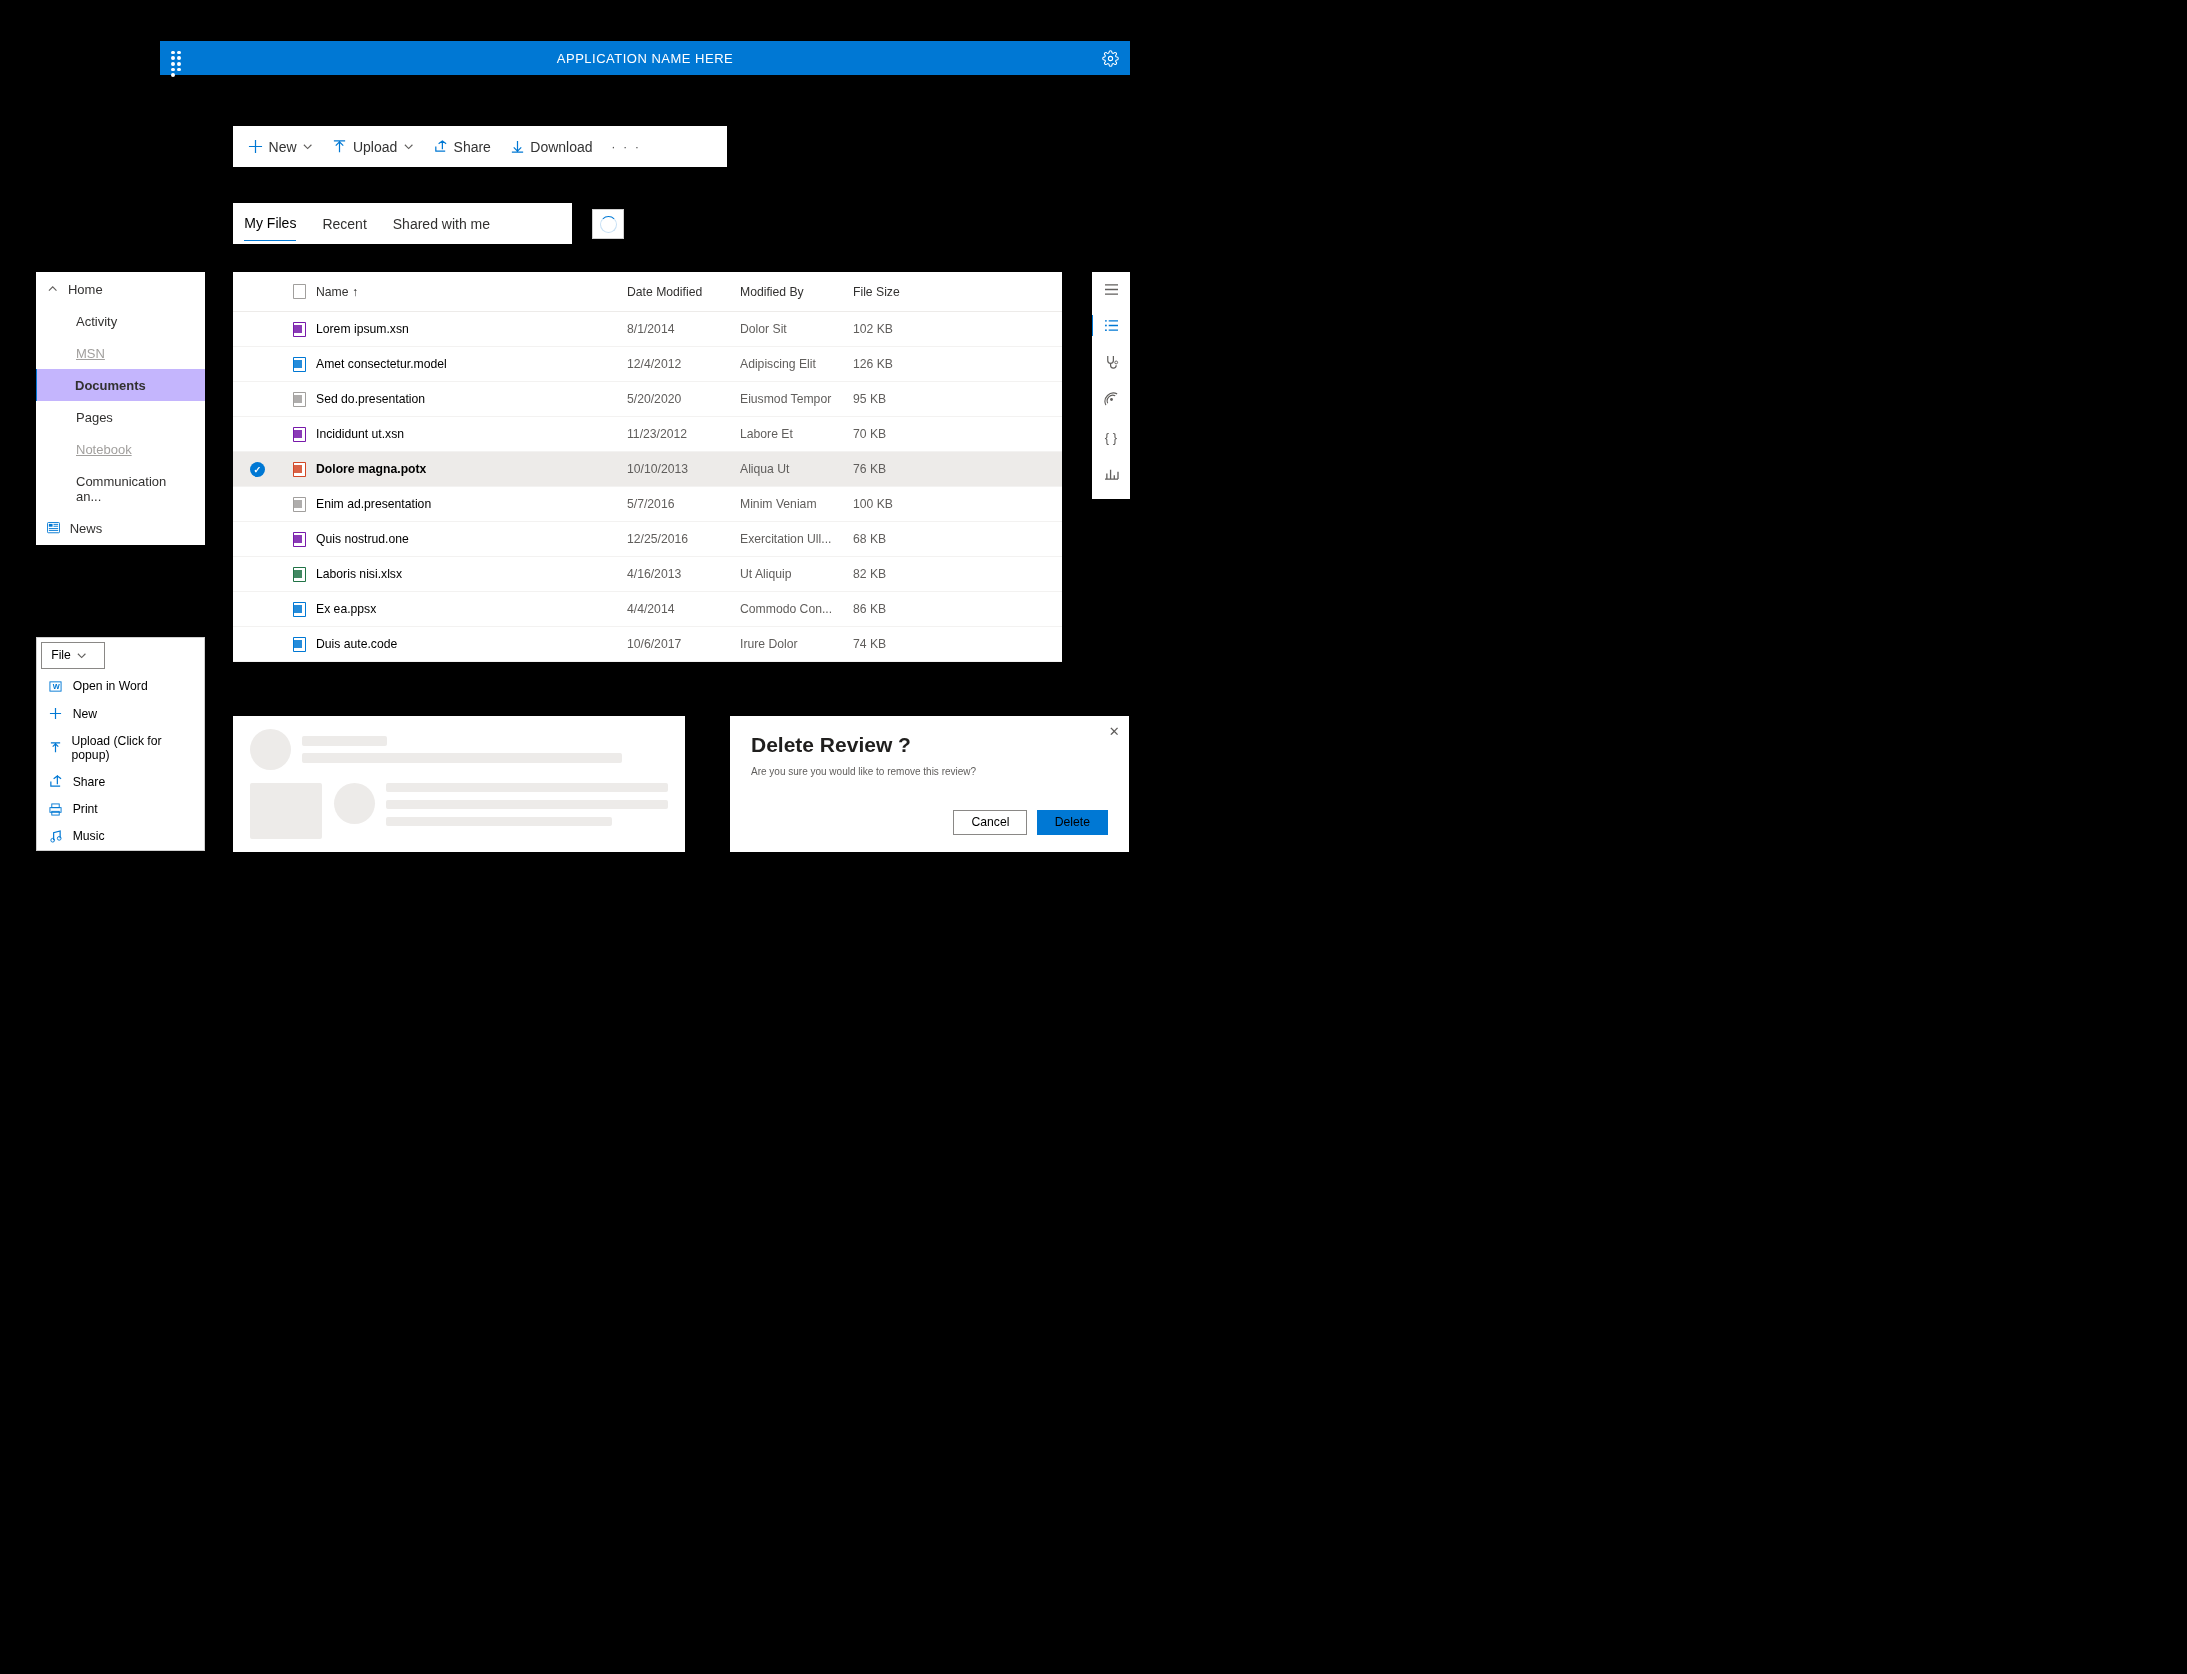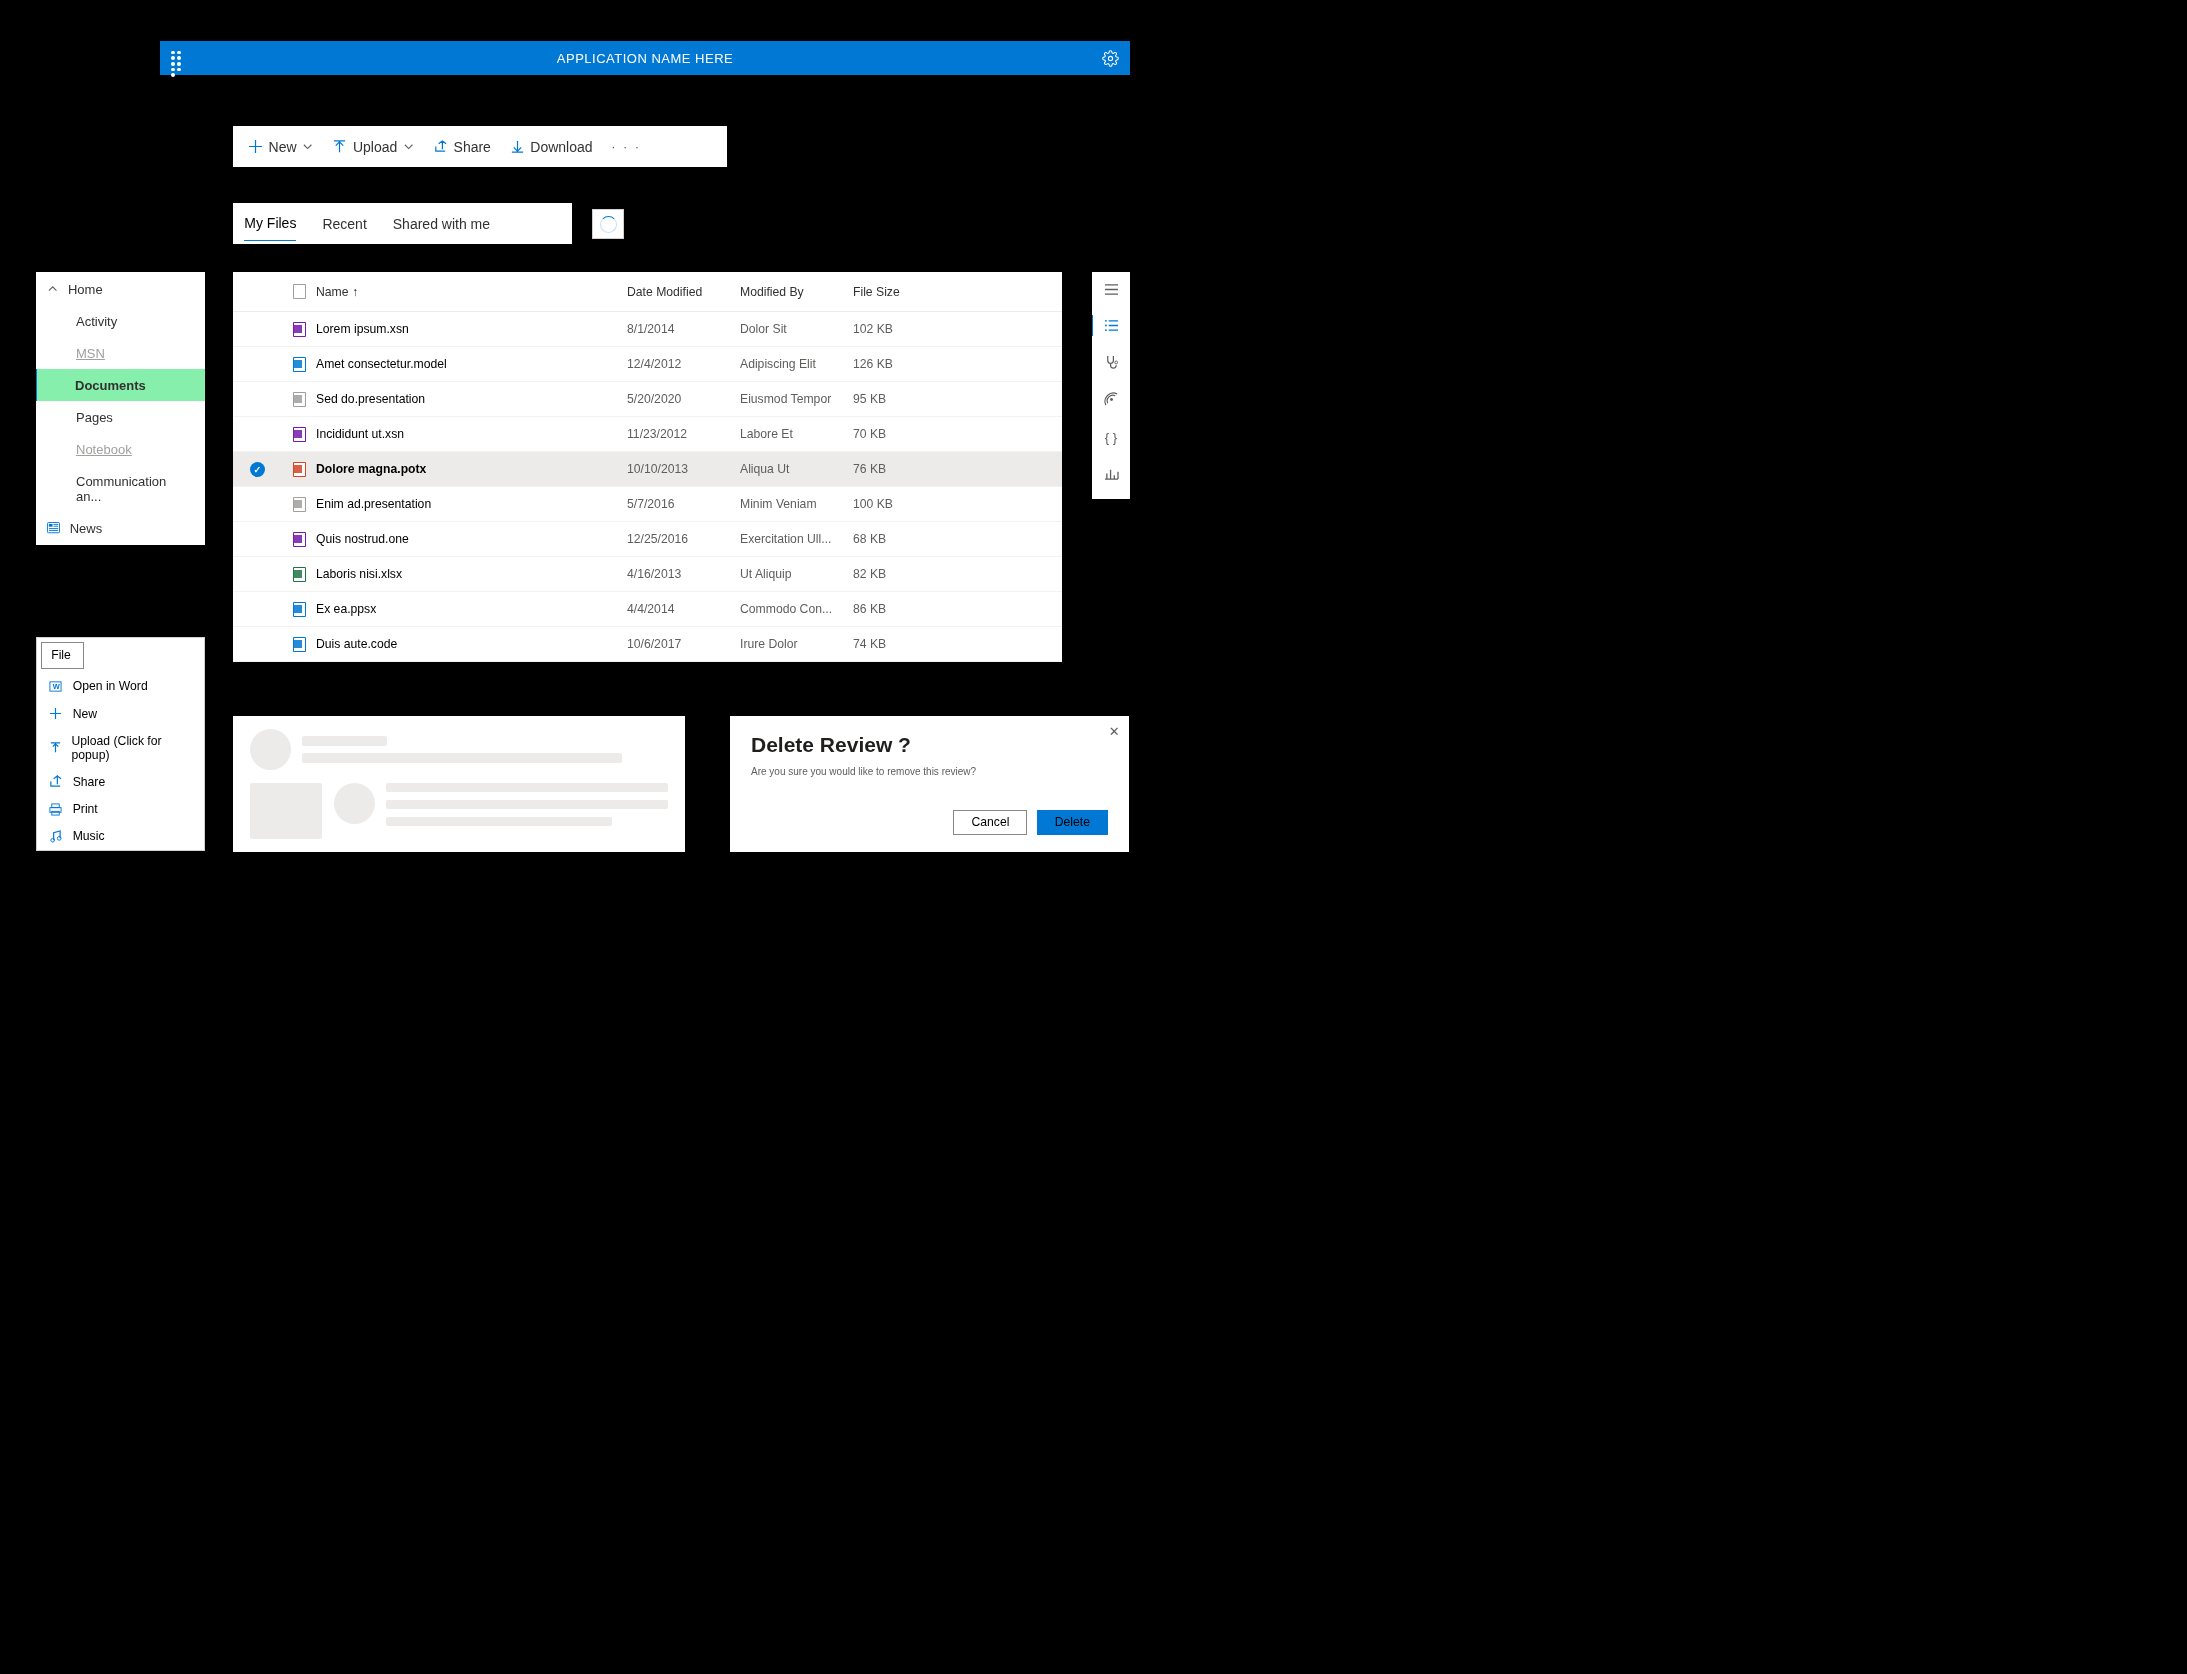--- a/index.html
+++ b/index.html
@@ -27,27 +27,27 @@
   
   .spinner-box { position: absolute; left: 592px; top: 209px; width: 32px; height: 30px; background: #fff; display: flex; align-items: center; justify-content: center; border: 0.9px solid #d0d0d0; }
   .spinner { width: 17px; height: 17px; border: 1.9px solid #c7e0f4; border-top-color: #0078d4; border-radius: 50%; animation: spin 1s linear infinite; }
   @keyframes spin { to { transform: rotate(360deg); } }
 
   
   .left-nav { position: absolute; left: 36px; top: 272px; width: 169px; background: #fff; padding: 1px 0; }
   .nav-row { display: flex; align-items: center; padding: 8.5px 11.3px; gap: 9.4px; cursor: pointer; font-size: 13px; color: #323130; }
   .nav-row.child { padding-left: 40px; }
   .nav-row.disabled { color: #a19f9d; text-decoration: underline; }
-  .nav-row.selected { background: #86efac; font-weight: 600; border-left: 1.9px solid #0078d4; padding-left: 38px; }
+  .nav-row.selected { background: #c4b5fd; font-weight: 600; border-left: 1.9px solid #0078d4; padding-left: 38px; }
   .nav-row .chev { width: 11.3px; display: flex; justify-content: center; }
   .news-ic { color: #0078d4; }
 
   
   .file-menu { position: absolute; left: 36px; top: 637px; width: 169px; background: #fff; border: 0.9px solid #d0d0d0; font-size: 12.2px; }
-  .file-menu-btn { display: flex; align-items: center; gap: 5.6px; padding: 5.6px 9.4px; border: 0.9px solid #8a8886; margin: 3.8px; width: 43px; cursor: pointer; background: #fff; }
+  .file-menu-btn { display: flex; align-items: center; gap: 5.6px; padding: 5.6px 9.4px; border: 0.9px solid #8a8886; margin: 3.8px; width: 64px; cursor: pointer; background: #fff; }
   .menu-item { display: flex; align-items: center; gap: 9.4px; padding: 6.6px 11.3px; cursor: pointer; }
   .menu-item .mic { color: #0078d4; width: 15px; display: flex; justify-content: center; }
 
   
   .file-table { position: absolute; left: 233px; top: 272px; width: 829px; background: #fff; }
   .thead { display: flex; align-items: center; height: 40px; border-bottom: 0.9px solid #edebe9; font-size: 12.2px; color: #323130; }
   .col-check { width: 49px; display: flex; justify-content: center; }
   .col-icon { width: 34px; display: flex; justify-content: center; }
   .col-name { width: 311px; }
   .col-date { width: 113px; }

